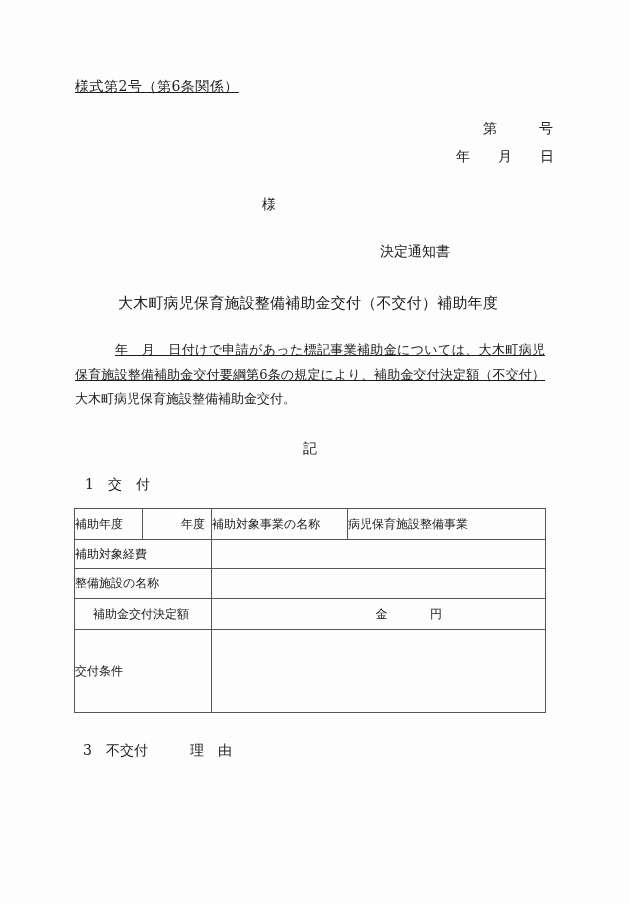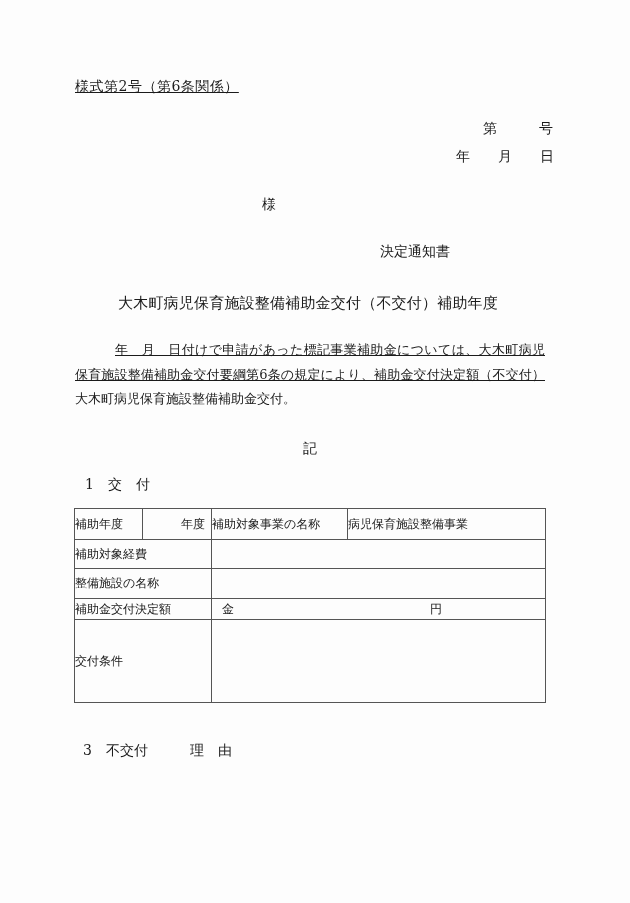--- a/index.html
+++ b/index.html
@@ -52,21 +52,21 @@
     border: 1px solid #555;
     font-size: 12px;
     padding: 0 4px 0 0;
     vertical-align: middle;
     overflow: hidden;
     white-space: nowrap;
   }
   .grant-table tr.r1 { height: 31px; }
   .grant-table tr.r2 { height: 29px; }
   .grant-table tr.r3 { height: 30px; }
-  .grant-table tr.r4 { height: 21px; }
+  .grant-table tr.r4 { height: 31px; text-align: center; }
   .grant-table tr.r5 { height: 83px; }
   .grant-table td.year-cell { text-align: right; padding-right: 6px; border-radius: 11px; }
   .grant-table td.amount-cell { position: relative; padding-left: 10px; }
   .amount-cell .unit {
     position: absolute;
     left: 218px; top: 50%;
     transform: translateY(-50%);
   }
 </style>
 </head>

